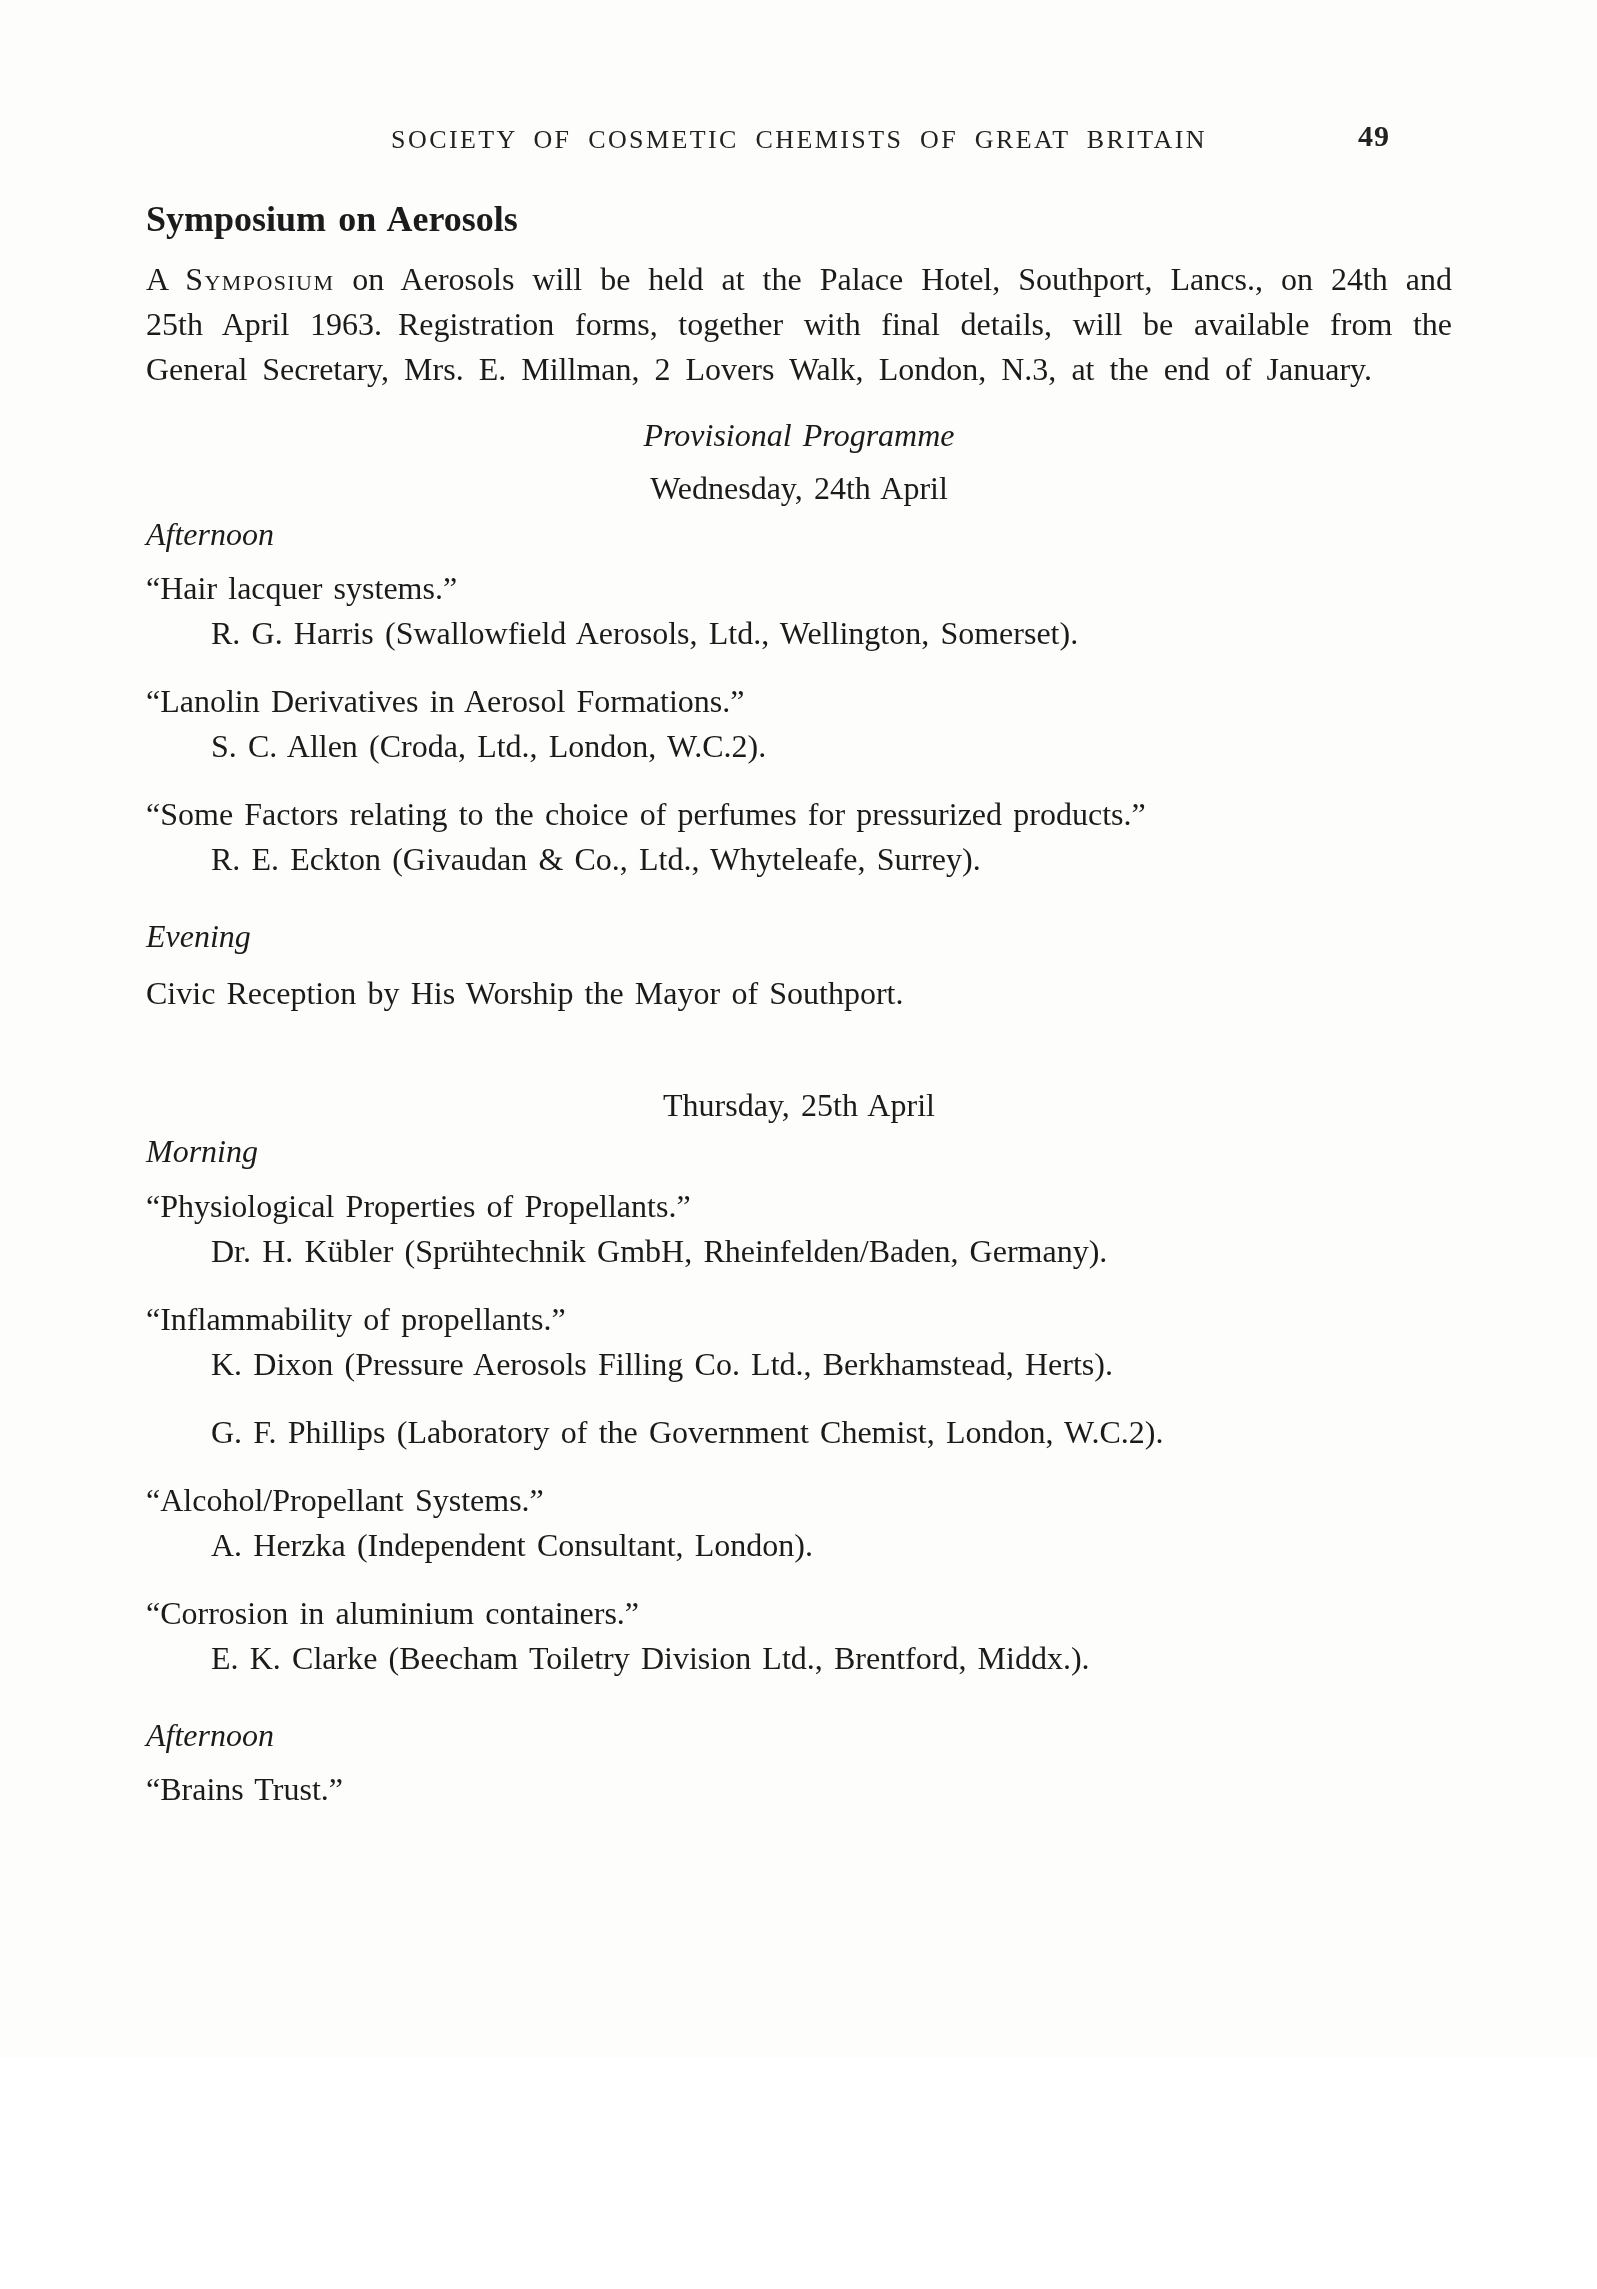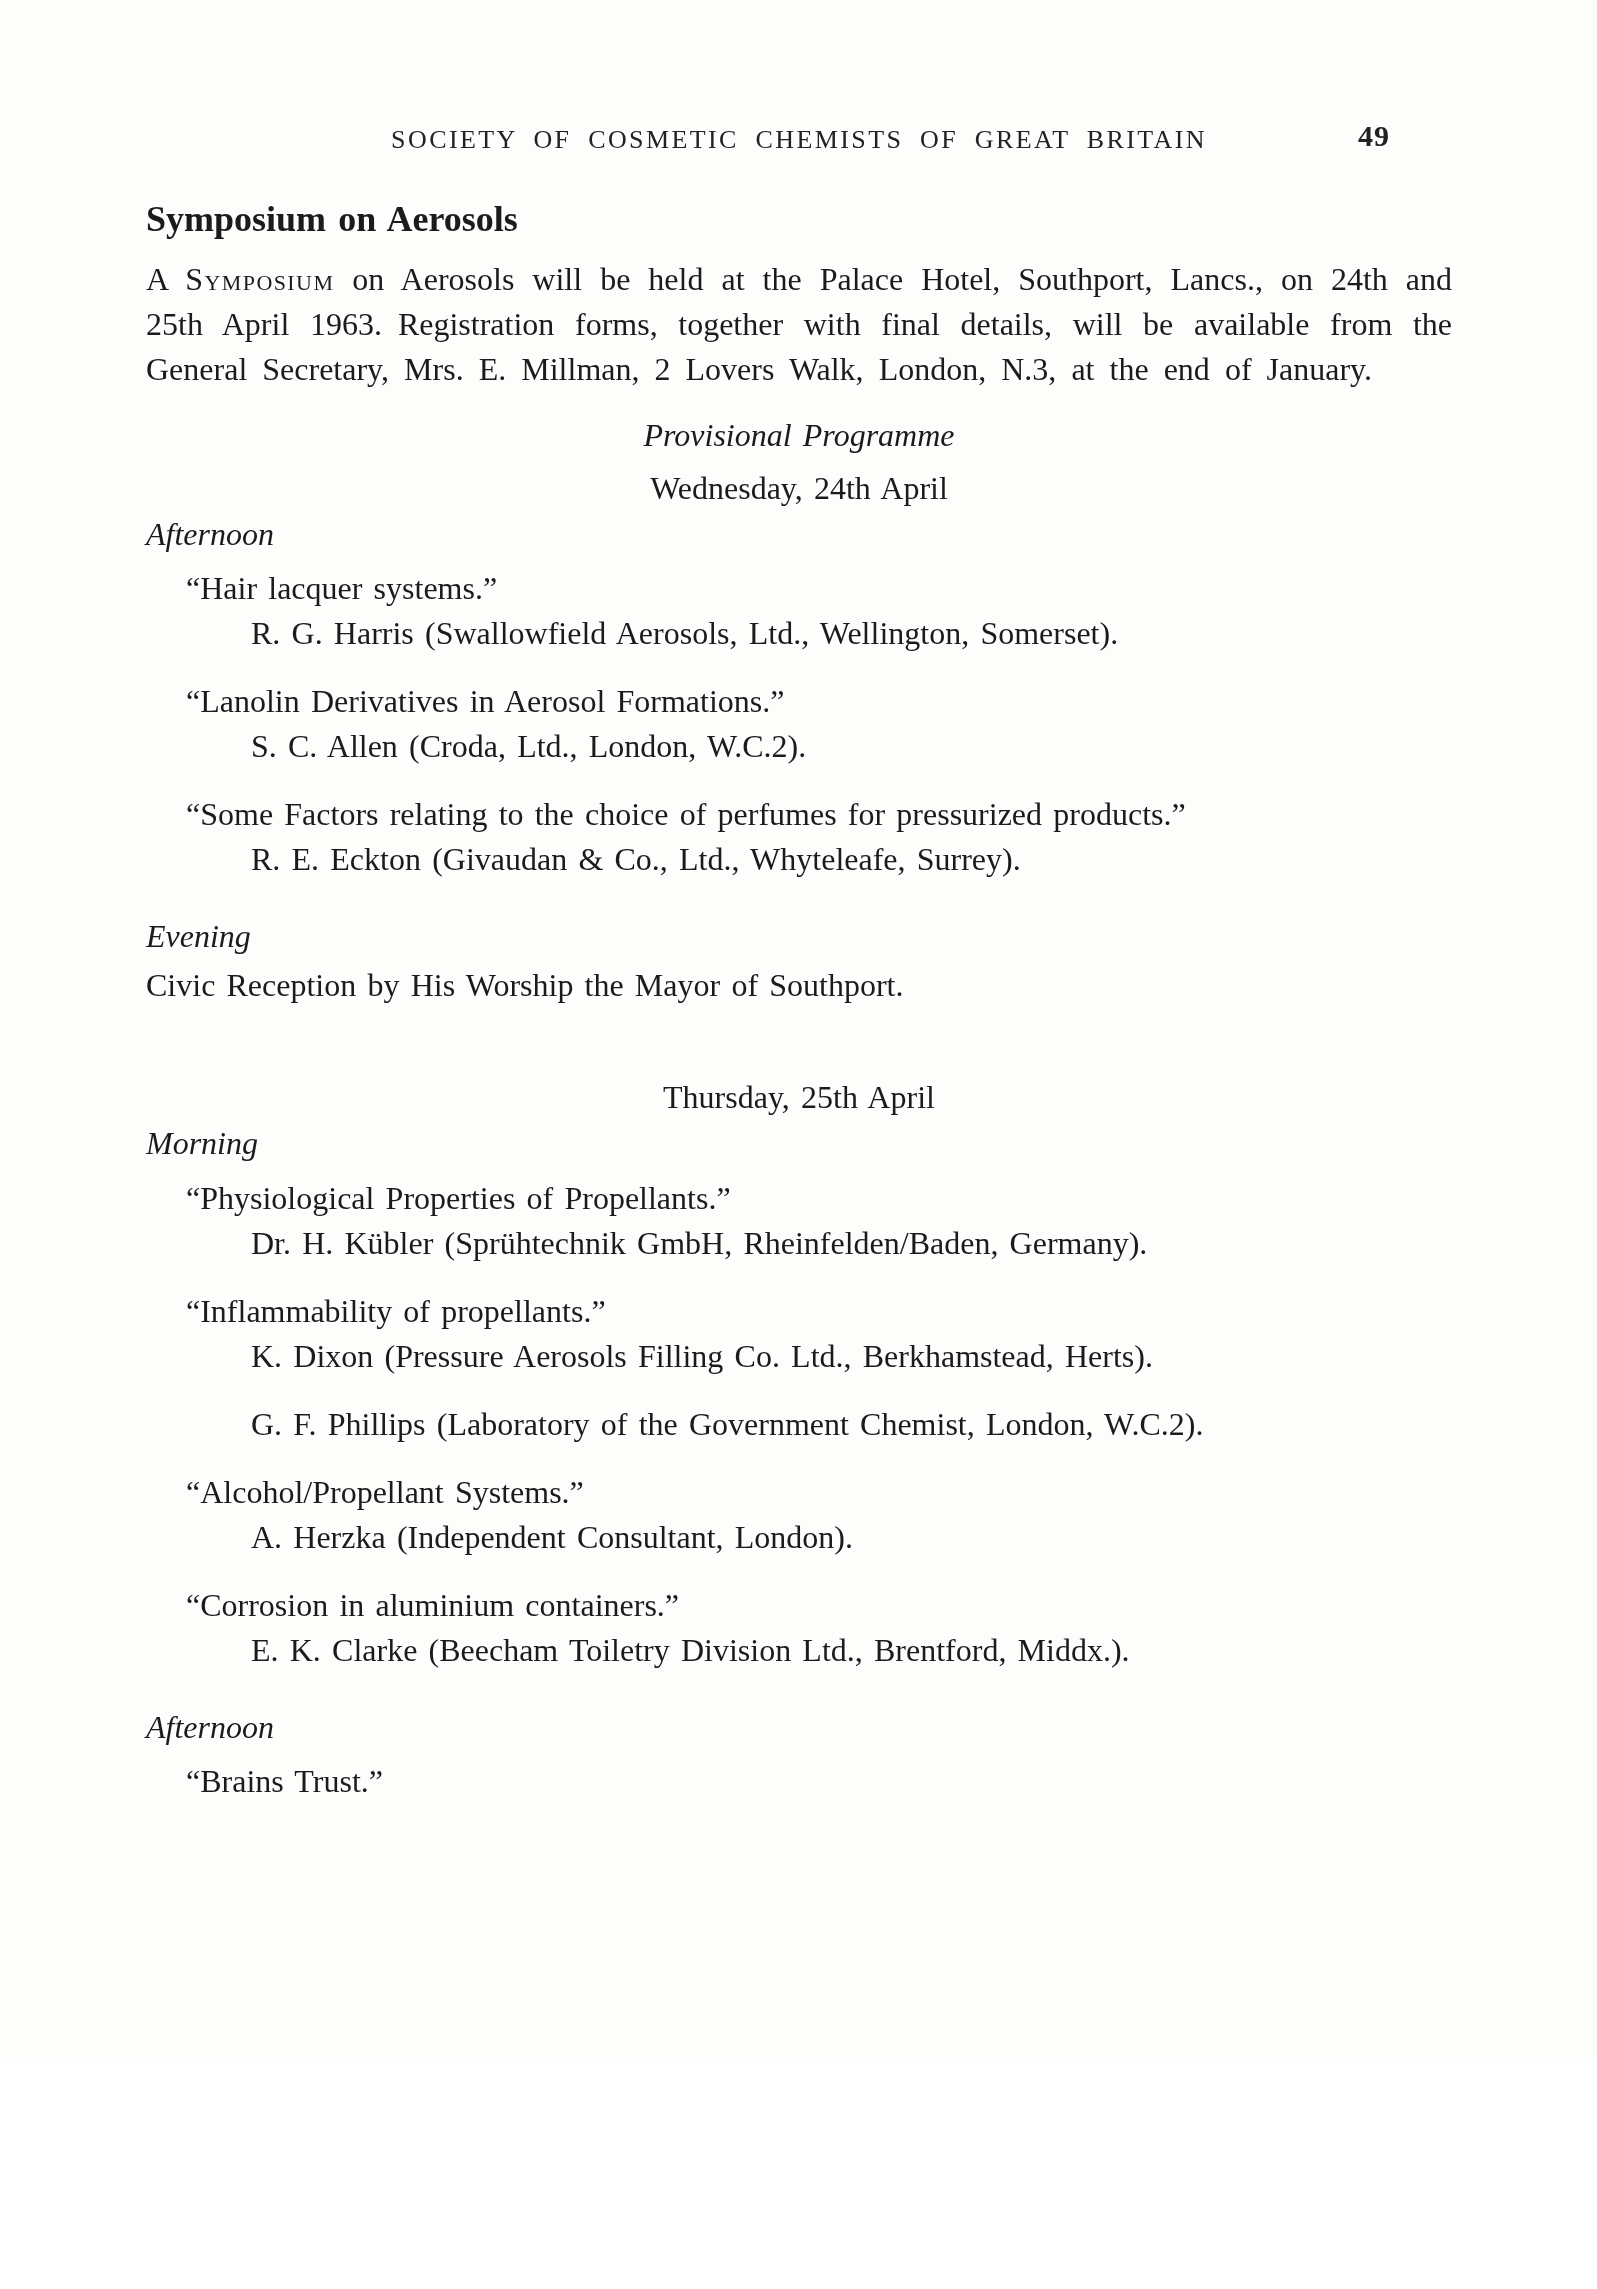--- a/index.html
+++ b/index.html
@@ -49,27 +49,27 @@
     word-spacing: 0.22em;
   }
   .smallcaps { font-variant: small-caps; letter-spacing: 1.4px; }
   .centered { text-align: center; }
   .italic { font-style: italic; }
   .prog-heading { margin-top: 21px; font-style: italic; }
   .day-heading { margin-top: 7.7px; }
   .day-heading-2 { margin-top: 67px; }
   .time-label { margin-top: 32px; font-style: italic; }
   .day-heading + .time-label { margin-top: 1px; }
-  .talk { margin-top: 23px; margin-left: 40px; }
+  .talk { margin-top: 23px; }
   .time-label + .talk { margin-top: 9.6px; }
   .talk-speaker {
     padding-left: 65px;
     text-align: justify;
   }
-  .session-note { margin-top: 4px; }
+  .session-note { margin-top: 12px; }
 </style>
 </head>
 <body>
 
 <div class="page">
   <div class="content">
 
     <header class="running-head">
       <span>SOCIETY OF COSMETIC CHEMISTS OF GREAT BRITAIN</span>
       <span class="folio">49</span>

